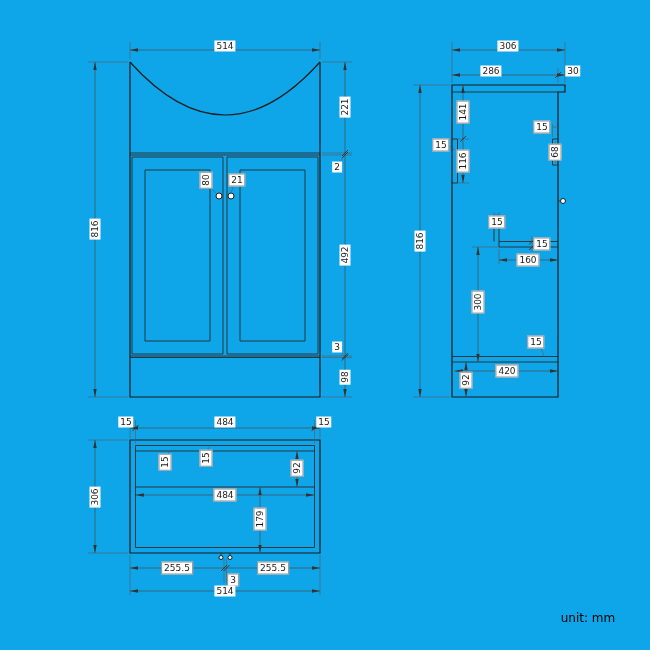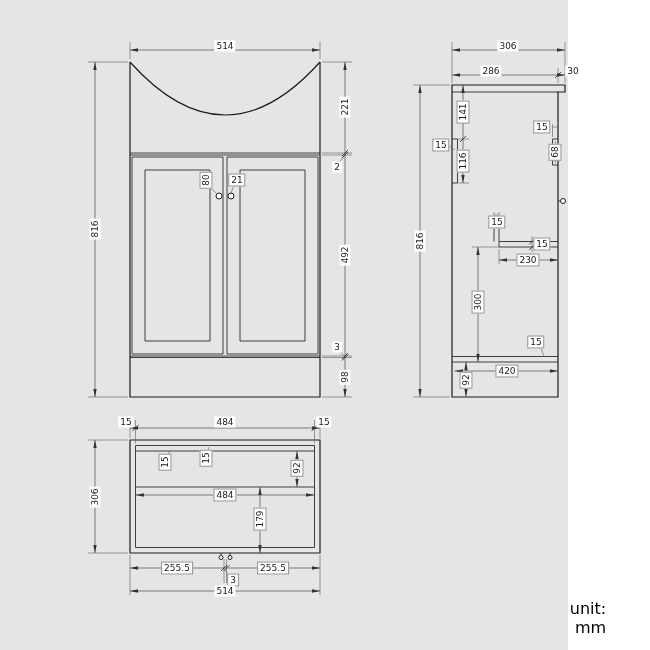--- a/index.html
+++ b/index.html
@@ -1,31 +1,31 @@
 <!DOCTYPE html>
 <html><head>
 <meta charset="utf-8">
 <style>
   * { margin:0; padding:0; box-sizing:border-box; }
   html,body { width:650px; height:650px; background:#ffffff; overflow:hidden;
     font-family:"DejaVu Sans","Liberation Sans",sans-serif; }
-  .canvas { position:absolute; left:0; top:0; width:568px; height:650px; background:#e5e5e5; }
+  .canvas { position:absolute; left:0; top:0; width:650px; height:650px; background:#0ea5e9; }
   svg { position:absolute; left:0; top:0; }
   .ol { fill:none; stroke:#1c1c1c; stroke-width:1.2; }
   .th { fill:none; stroke:#2b2b2b; stroke-width:0.9; }
   .ex { fill:none; stroke:#5a5a5a; stroke-width:0.6; }
   .dm { fill:none; stroke:#4a4a4a; stroke-width:0.7;
         marker-start:url(#arr); marker-end:url(#arr); }
   .tk { fill:none; stroke:#333; stroke-width:0.9; }
   .knob { fill:#fff; stroke:#1c1c1c; stroke-width:1; }
   .lbl { position:absolute; transform:translate(-50%,-50%); font-size:9px; color:#1a1a1a;
          background:#fff; padding:0 2px; line-height:11px; white-space:nowrap; }
   .lbl.rot { transform:translate(-50%,-50%) rotate(-90deg); }
   .lbl.boxed { border:1px solid #8f8f8f; }
-  .unit { position:absolute; transform:translate(-50%,-50%); font-size:16px; color:#000;text-align:right; }
+  .unit { position:absolute; transform:translate(-50%,-50%); font-size:12px; color:#000; }
 </style>
 </head>
 <body>
 
 <div class="canvas">
 
   <svg width="650" height="650" viewBox="0 0 650 650">
     <defs>
       <marker id="arr" viewBox="0 0 8 8" refX="7.5" refY="4" markerWidth="9" markerHeight="9" orient="auto-start-reverse" markerUnits="userSpaceOnUse">
         <path d="M0,2.4 L7.5,4 L0,5.6 Z" fill="#333"></path>
@@ -116,21 +116,21 @@
   <div class="lbl" style="left:491px;top:71px">286</div>
   <div class="lbl" style="left:573px;top:71px">30</div>
   <div class="lbl rot" style="left:420px;top:241px">816</div>
   <div class="lbl rot boxed" style="left:463px;top:112px">141</div>
   <div class="lbl boxed" style="left:441px;top:145px">15</div>
   <div class="lbl rot boxed" style="left:463px;top:161px">116</div>
   <div class="lbl boxed" style="left:542px;top:127px">15</div>
   <div class="lbl rot boxed" style="left:555px;top:152px">68</div>
   <div class="lbl boxed" style="left:497px;top:222px">15</div>
   <div class="lbl boxed" style="left:542px;top:244px">15</div>
-  <div class="lbl boxed" style="left:528px;top:260px">230</div>
+  <div class="lbl boxed" style="left:528px;top:260px">160</div>
   <div class="lbl rot boxed" style="left:478px;top:302px">300</div>
   <div class="lbl boxed" style="left:536px;top:342px">15</div>
   <div class="lbl boxed" style="left:507px;top:371px">420</div>
   <div class="lbl rot boxed" style="left:466px;top:380px">92</div>
 
   <div class="lbl" style="left:126px;top:422px">15</div>
   <div class="lbl" style="left:225px;top:422px">484</div>
   <div class="lbl" style="left:324px;top:422px">15</div>
   <div class="lbl rot" style="left:95px;top:497px">306</div>
   <div class="lbl rot boxed" style="left:165px;top:462px">15</div>

